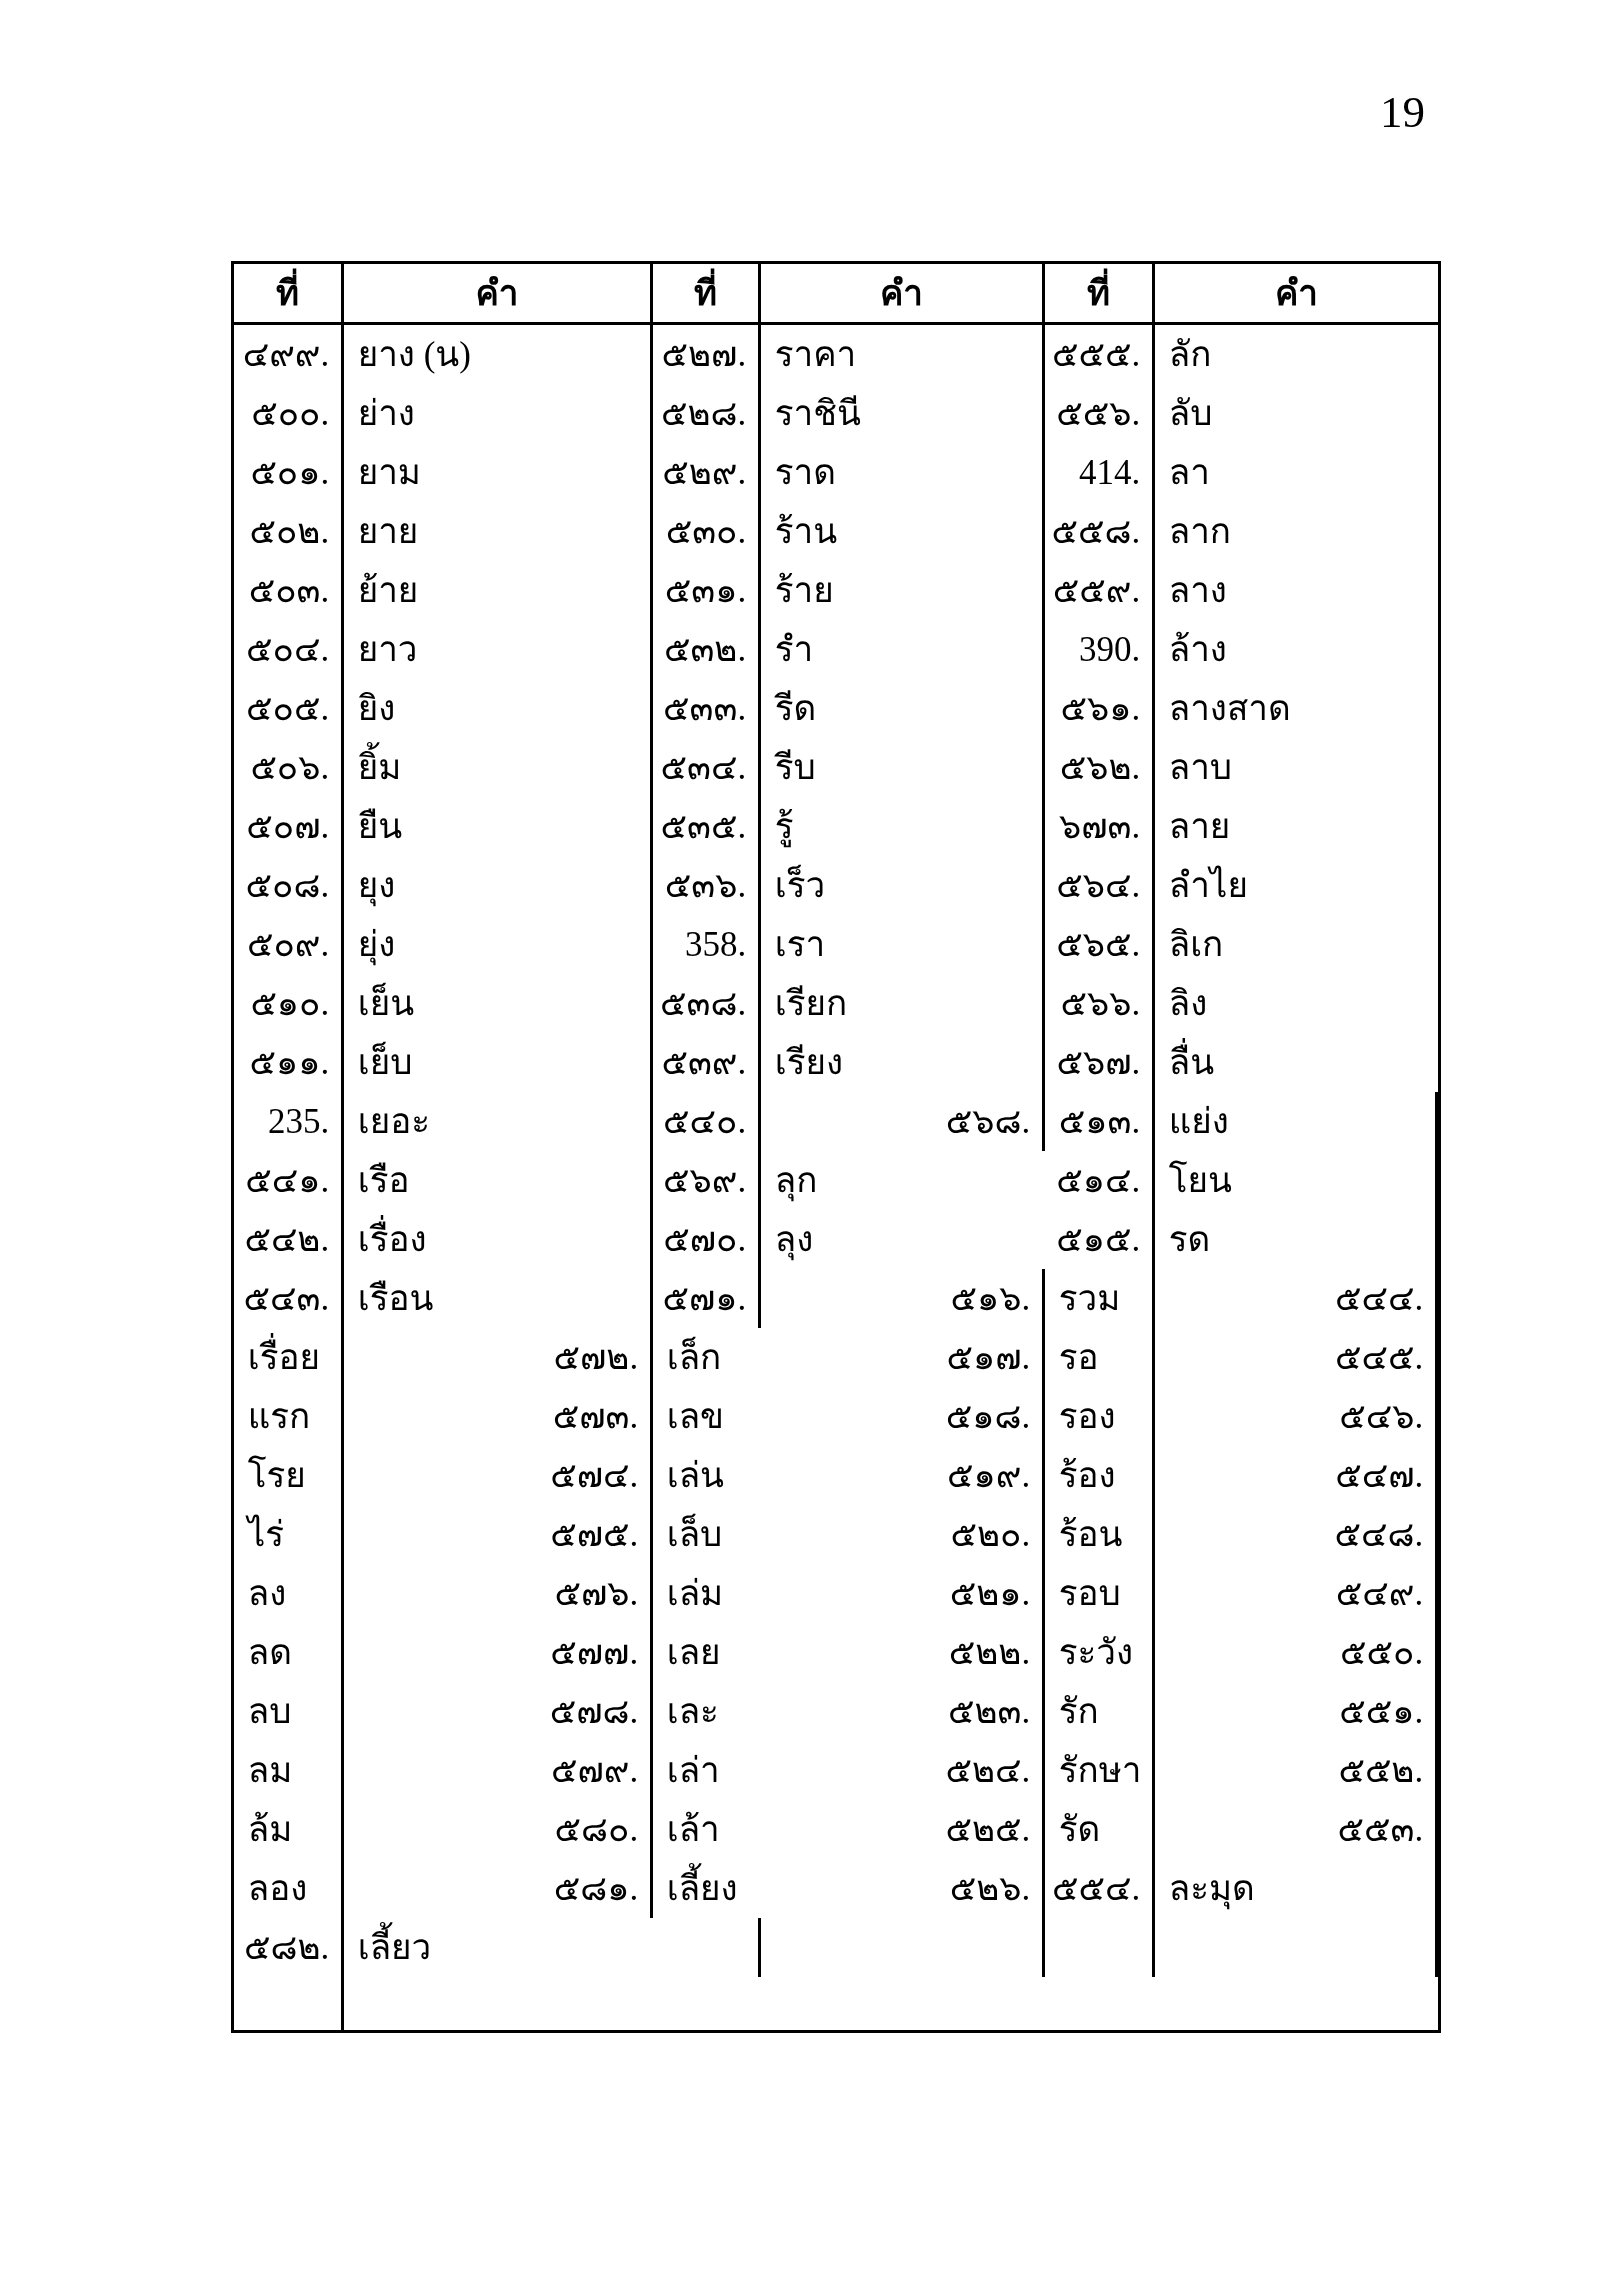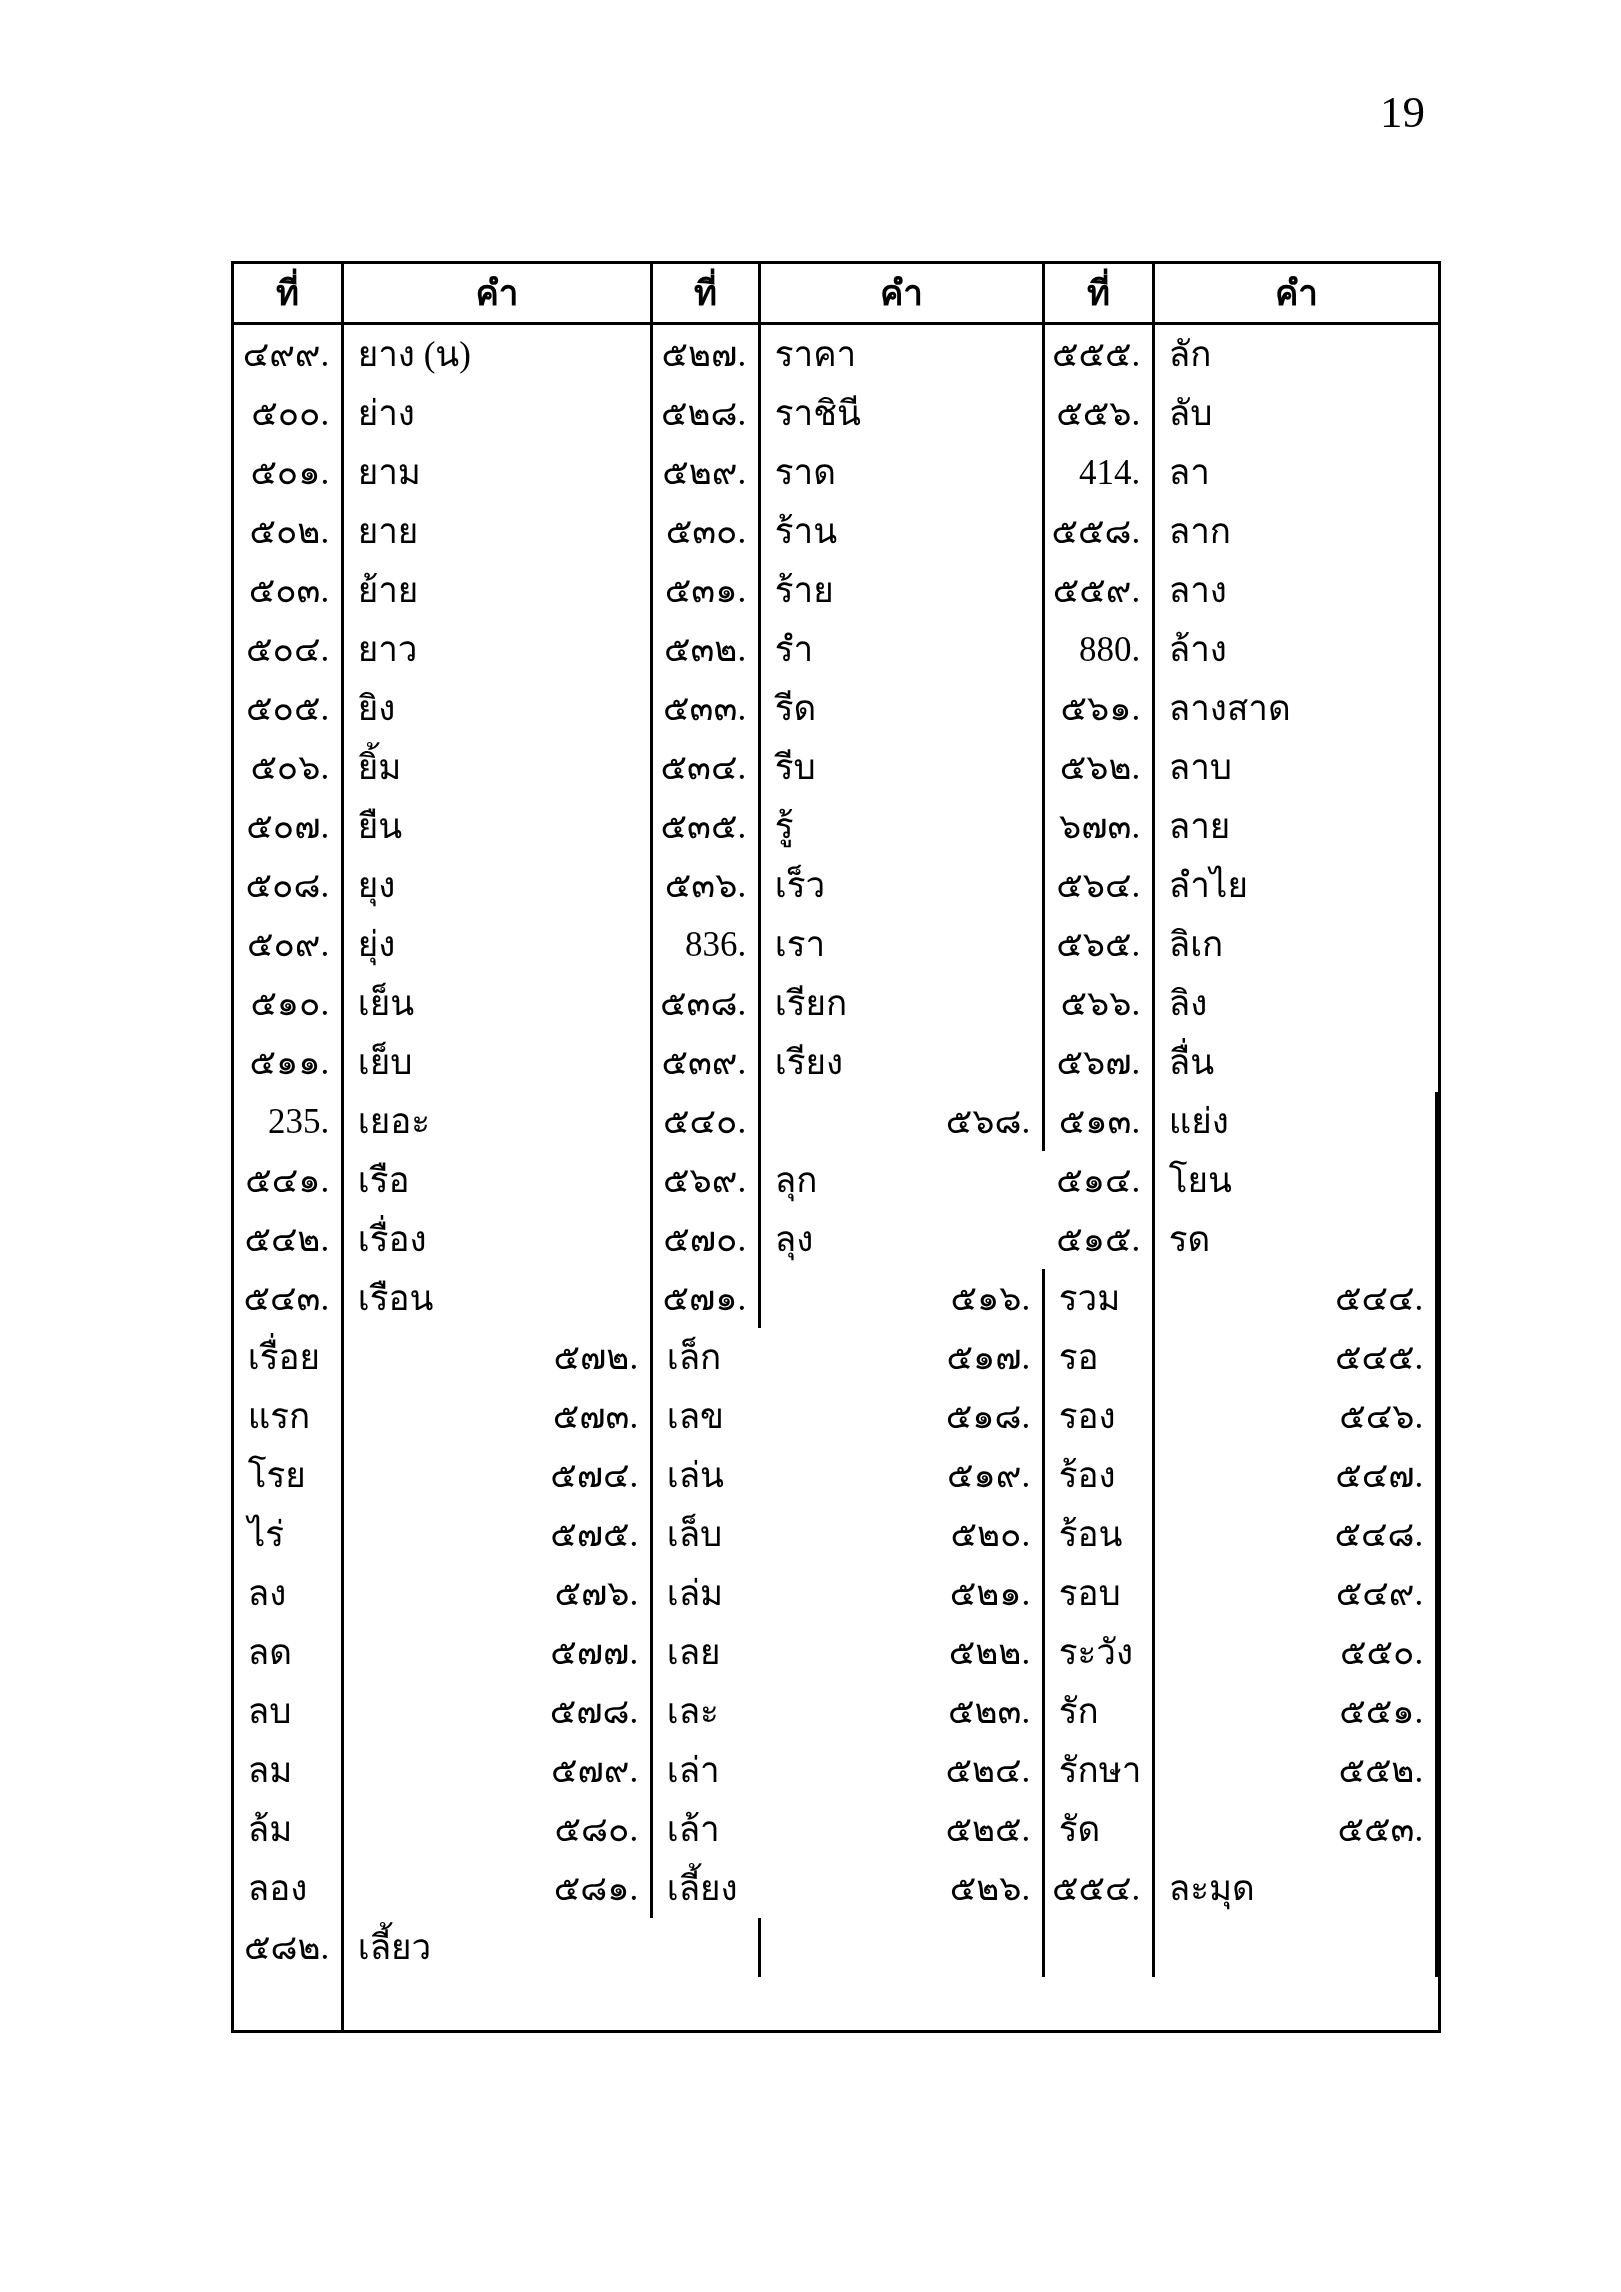--- a/index.html
+++ b/index.html
@@ -89,21 +89,21 @@
       <div class="cell no-cell vline">๕๐๓.</div>
       <div class="cell word-cell vline">ย้าย</div>
       <div class="cell no-cell vline">๕๓๑.</div>
       <div class="cell word-cell vline">ร้าย</div>
       <div class="cell no-cell vline">๕๕๙.</div>
       <div class="cell word-cell">ลาง</div>
       <div class="cell no-cell vline">๕๐๔.</div>
       <div class="cell word-cell vline">ยาว</div>
       <div class="cell no-cell vline">๕๓๒.</div>
       <div class="cell word-cell vline">รำ</div>
-      <div class="cell no-cell vline">880.</div>
+      <div class="cell no-cell vline">390.</div>
       <div class="cell word-cell">ล้าง</div>
       <div class="cell no-cell vline">๕๐๕.</div>
       <div class="cell word-cell vline">ยิง</div>
       <div class="cell no-cell vline">๕๓๓.</div>
       <div class="cell word-cell vline">รีด</div>
       <div class="cell no-cell vline">๕๖๑.</div>
       <div class="cell word-cell">ลางสาด</div>
       <div class="cell no-cell vline">๕๐๖.</div>
       <div class="cell word-cell vline">ยิ้ม</div>
       <div class="cell no-cell vline">๕๓๔.</div>
@@ -117,21 +117,21 @@
       <div class="cell no-cell vline">๖๗๓.</div>
       <div class="cell word-cell">ลาย</div>
       <div class="cell no-cell vline">๕๐๘.</div>
       <div class="cell word-cell vline">ยุง</div>
       <div class="cell no-cell vline">๕๓๖.</div>
       <div class="cell word-cell vline">เร็ว</div>
       <div class="cell no-cell vline">๕๖๔.</div>
       <div class="cell word-cell">ลำไย</div>
       <div class="cell no-cell vline">๕๐๙.</div>
       <div class="cell word-cell vline">ยุ่ง</div>
-      <div class="cell no-cell vline">836.</div>
+      <div class="cell no-cell vline">358.</div>
       <div class="cell word-cell vline">เรา</div>
       <div class="cell no-cell vline">๕๖๕.</div>
       <div class="cell word-cell">ลิเก</div>
       <div class="cell no-cell vline">๕๑๐.</div>
       <div class="cell word-cell vline">เย็น</div>
       <div class="cell no-cell vline">๕๓๘.</div>
       <div class="cell word-cell vline">เรียก</div>
       <div class="cell no-cell vline">๕๖๖.</div>
       <div class="cell word-cell">ลิง</div>
       <div class="cell no-cell vline">๕๑๑.</div>

